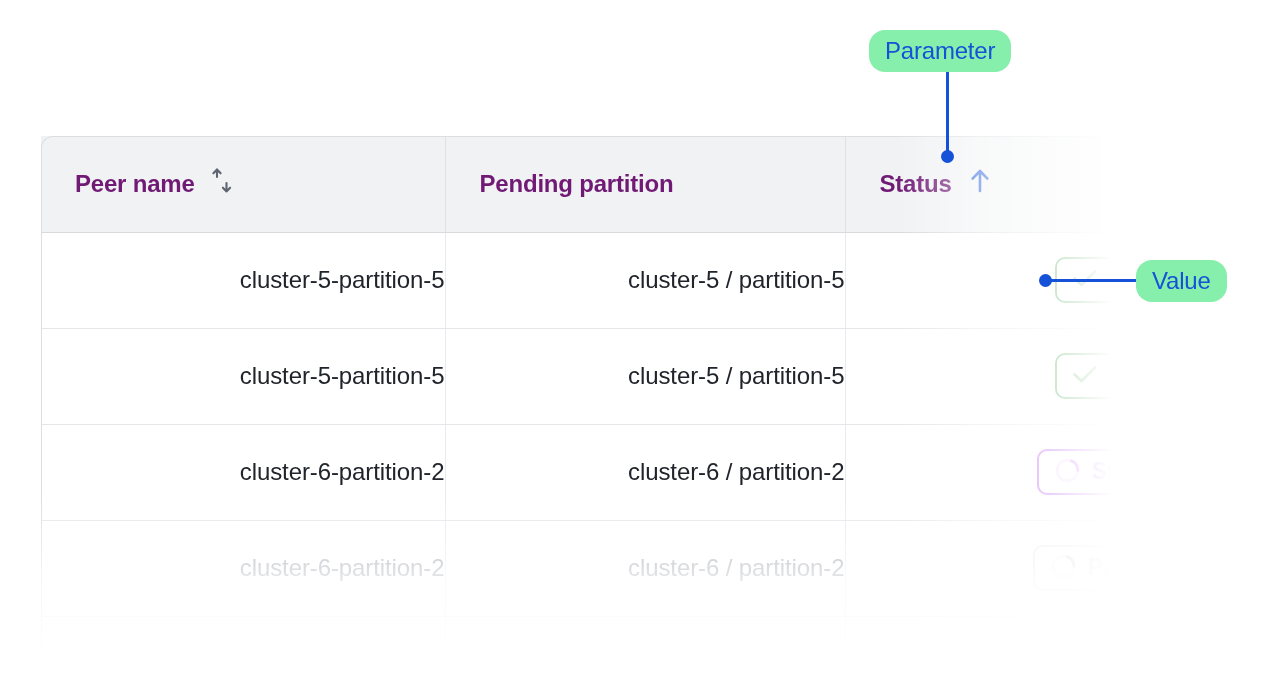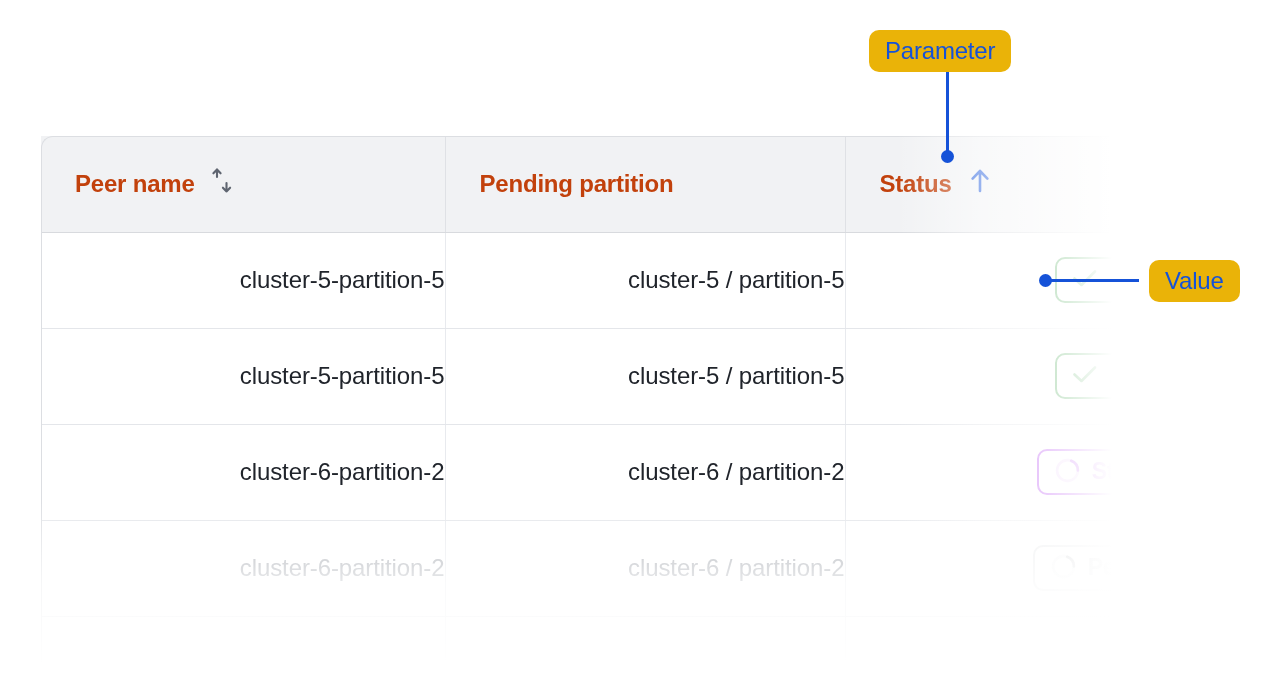--- a/index.html
+++ b/index.html
@@ -41,21 +41,21 @@
   #table col.c-partition { width: 400px; }
   #table col.c-status    { width: 351px; }
 
   thead th {
     background: #f1f2f4;
     height: 96px;
     padding: 0 0 0 34px;
     text-align: left;
     font-size: 24px;
     font-weight: bold;
-    color: #c2410c;
+    color: #701a75;
     letter-spacing: -0.2px;
     border-bottom: 1px solid #d8dade;
     border-right: 1px solid #dfe1e5;
     vertical-align: middle;
     white-space: nowrap;
   }
   thead th:last-child { border-right: none; }
 
   thead th .th-inner {
     display: flex;
@@ -138,30 +138,30 @@
   .badge.pending { border-color: #c7cacf; color: #8d9197; border-width: 2px; }
 
   
   .callout {
     position: absolute;
     display: inline-flex;
     align-items: center;
     justify-content: center;
     height: 42px;
     padding: 0 16px;
-    border-radius: 10px;
-    background: #eab308;
+    border-radius: 16px;
+    background: #86efac;
     color: #1552d8;
     font-size: 24px;
     letter-spacing: -0.2px;
     z-index: 20;
   }
 
   #callout-parameter { left: 869px; top: 30px; }
-  #callout-value     { left: 1136px; top: 260px; margin-left: 13px; }
+  #callout-value     { left: 1136px; top: 260px; }
 
   .lead-line {
     position: absolute;
     background: #1552d8;
     z-index: 19;
   }
   #lead-parameter {
     left: 946px; top: 72px;
     width: 3px; height: 84px;
   }

